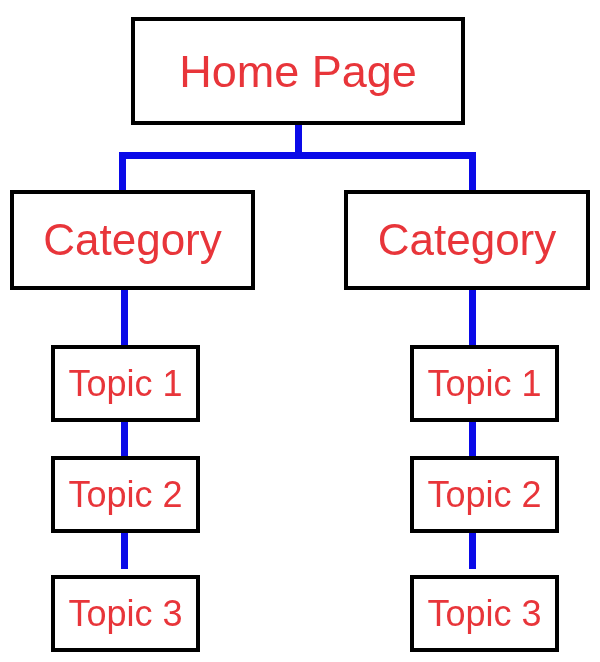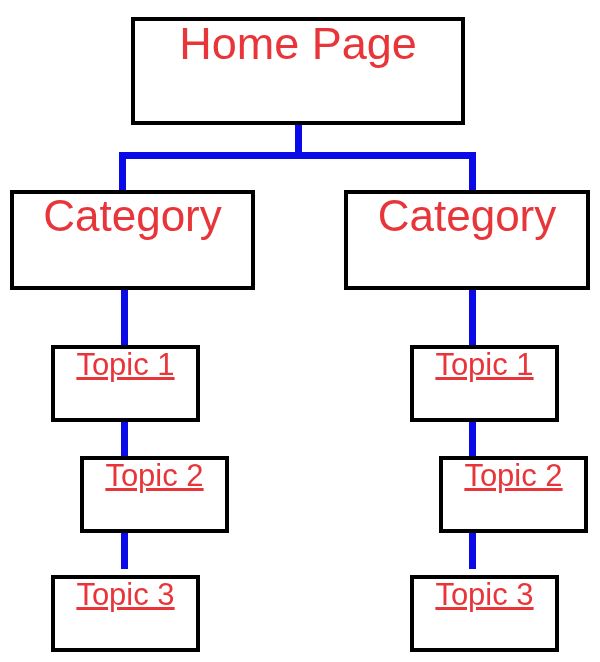--- a/index.html
+++ b/index.html
@@ -17,20 +17,21 @@
     height: 662px;
     background: #ffffff;
     overflow: hidden;
   }
   .node-box {
     position: absolute;
     box-sizing: border-box;
     background: #ffffff;
     border: 4px solid #000000;
     display: flex;
+    align-items: center;
     justify-content: center;
     color: #e8353a;
     line-height: 1;
     white-space: nowrap;
     z-index: 3;
   }
   .node-label {
     display: block;
     color: #e8353a;
   }
@@ -57,27 +58,26 @@
     top: 190px;
     width: 246px;
     height: 100px;
     font-size: 44px;
   }
 
   
   .topic-box {
     width: 149px;
     height: 77px;
-    font-size: 31px;
-    text-decoration: underline;
+    font-size: 36px;
   }
   .col-left  { left: 51px; }
   .col-right { left: 410px; }
   .row-1 { top: 345px; }
-  .row-2 { top: 456px; margin-left: 29px; }
+  .row-2 { top: 456px; }
   .row-3 { top: 567px; margin-top: 8px; }
 
   
   .connector {
     position: absolute;
     background: #0a0ae8;
     z-index: 1;
   }
   
   #connector-home-stem {

